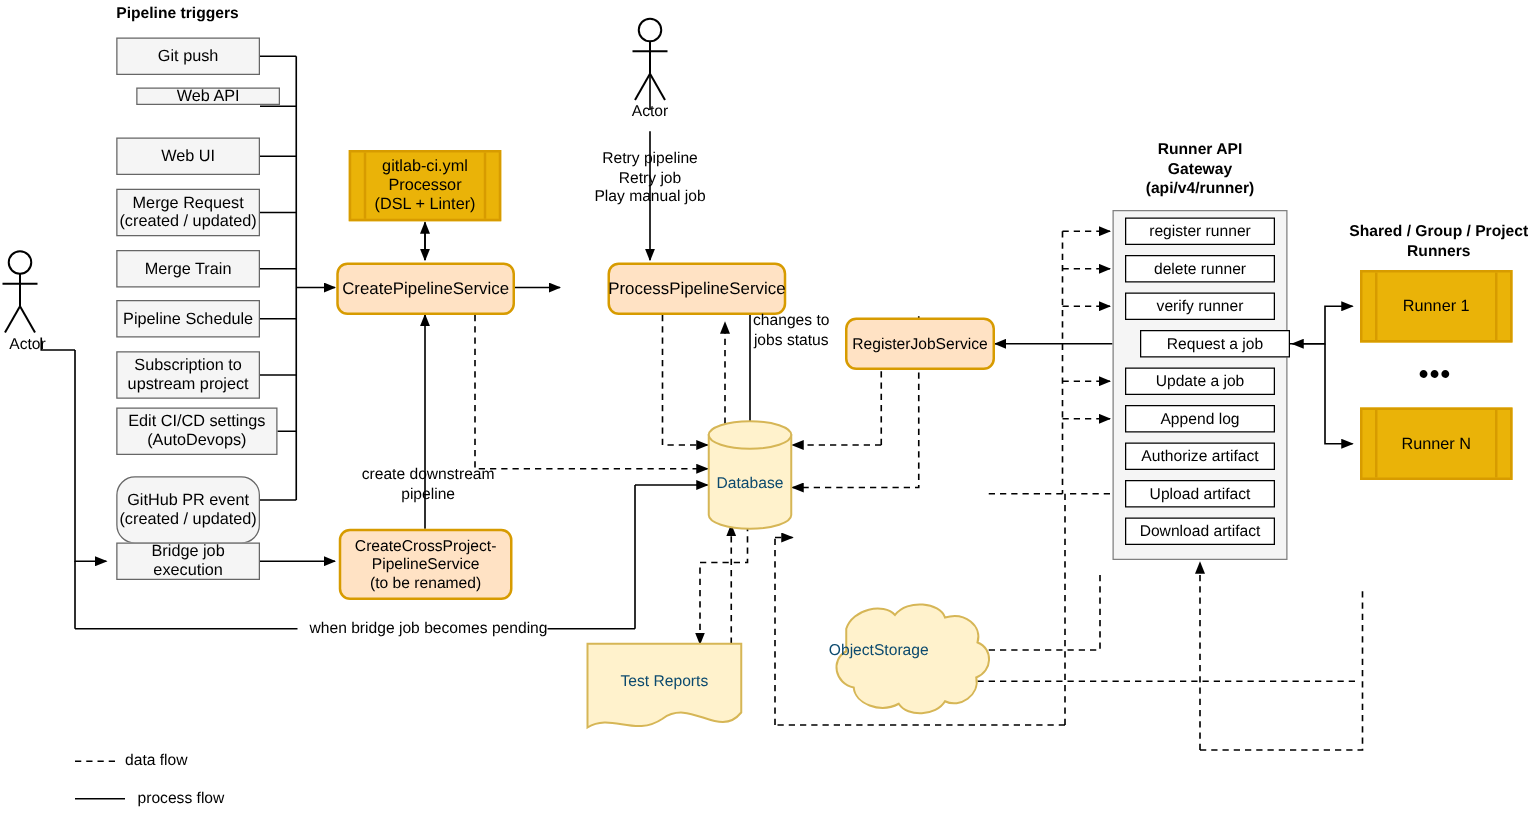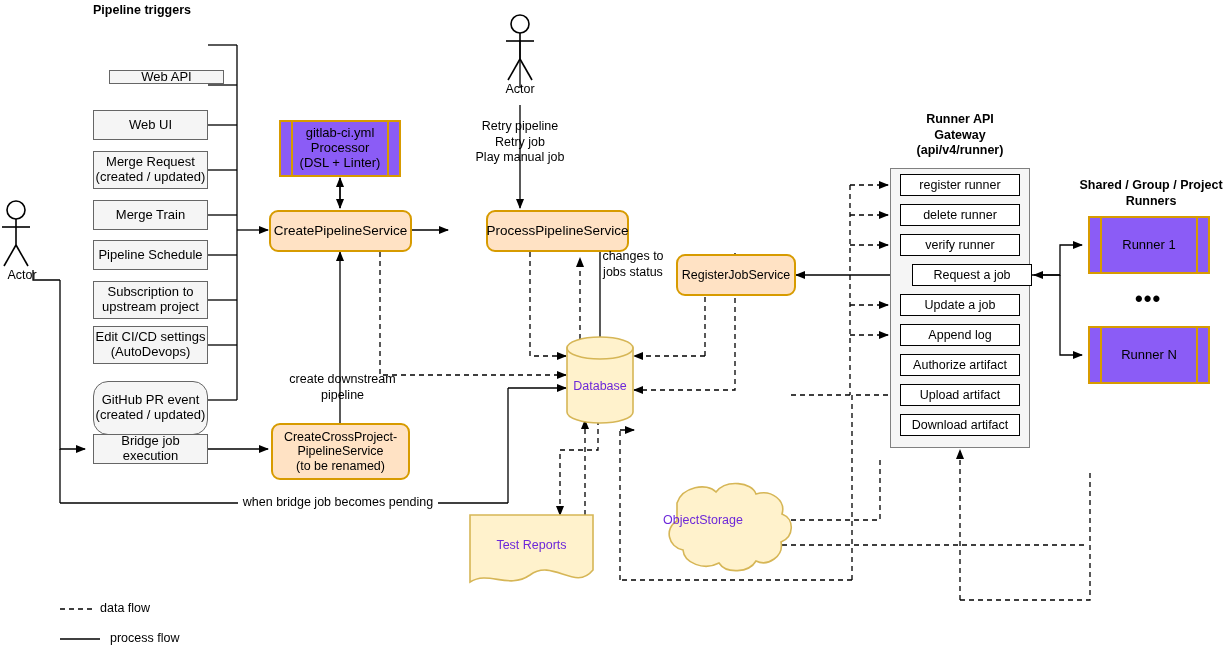--- a/index.html
+++ b/index.html
@@ -2,27 +2,27 @@
 <html><head>
 <meta charset="utf-8">
 <style>
   html,body{margin:0;padding:0;background:#ffffff;}
   body{font-family:"Liberation Sans","DejaVu Sans",sans-serif;}
   #stage{position:relative;width:1226px;height:651px;background:#ffffff;overflow:hidden;}
   svg.layer{position:absolute;left:0;top:0;width:1226px;height:651px;}
   .node{position:absolute;box-sizing:border-box;display:flex;align-items:center;justify-content:center;text-align:center;line-height:1.15;}
   .trigger{background:#f5f5f5;border:1px solid #666666;color:#000;font-size:13px;}
   .svc{background:#ffe2c4;border:2px solid #d79b00;border-radius:9px;color:#000;font-size:13.5px;}
-  .proc{background:#8b5cf6;border:2px solid #d79b00;color:#000;font-size:13px;}
+  .proc{background:#eab308;border:2px solid #d79b00;color:#000;font-size:13px;}
   .proc .bar{position:absolute;top:0;bottom:0;width:0;border-left:2px solid #d79b00;}
   .apibox{background:#ffffff;border:1.5px solid #000;color:#000;font-size:12.5px;}
   .panel{background:#f5f5f5;border:1.5px solid #808080;}
   .lbl{position:absolute;color:#000;font-size:12.5px;text-align:center;line-height:1.25;}
   .bold{font-weight:bold;font-size:12.5px;}
-  .db-text,.cloud-text,.doc-text{position:absolute;font-size:12.5px;color:#6d28d9;text-align:center;}
+  .db-text,.cloud-text,.doc-text{position:absolute;font-size:12.5px;color:#0c4a6e;text-align:center;}
   .dots{position:absolute;font-size:22px;font-weight:bold;letter-spacing:1px;color:#000;}
 </style>
 </head>
 <body>
 
 <div id="stage">
 
   <svg class="layer">
     <defs>
       <marker id="ah" markerWidth="10" markerHeight="8" refX="9" refY="4" orient="auto" markerUnits="userSpaceOnUse">
@@ -149,29 +149,30 @@
     </g>
 
     <g stroke="#000" stroke-width="1.3" fill="none">
       <path d="M60,609 L95,609" stroke-dasharray="5,4"></path>
       <path d="M60,639 L100,639"></path>
     </g>
   </svg>
 
   <div class="lbl bold" style="left:93px;top:3px;width:160px;text-align:left;">Pipeline triggers</div>
 
+  <div class="node trigger" style="left:93px;top:30px;width:115px;height:30px;">Git push</div>
   <div class="node trigger" style="left:93px;top:70px;width:115px;height:14px;margin-left:16px;">Web API</div>
   <div class="node trigger" style="left:93px;top:110px;width:115px;height:30px;">Web UI</div>
   <div class="node trigger" style="left:93px;top:151px;width:115px;height:38px;white-space:pre-line;">Merge Request
 (created / updated)</div>
   <div class="node trigger" style="left:93px;top:200px;width:115px;height:30px;">Merge Train</div>
   <div class="node trigger" style="left:93px;top:240px;width:115px;height:30px;text-align:center;">Pipeline Schedule</div>
   <div class="node trigger" style="left:93px;top:281px;width:115px;height:38px;white-space:pre-line;">Subscription to
 upstream project</div>
-  <div class="node trigger" style="left:93px;top:326px;width:115px;height:38px;white-space:pre-line;">Edit CI/CD settings
+  <div class="node trigger" style="left:93px;top:326px;width:129px;height:38px;white-space:pre-line;">Edit CI/CD settings
 (AutoDevops)</div>
   <div class="node trigger" style="left:93px;top:381px;width:115px;height:54px;white-space:pre-line;border-radius:15px;">GitHub PR event
 (created / updated)</div>
   <div class="node trigger" style="left:93px;top:434px;width:115px;height:30px;">Bridge job execution</div>
 
   <div class="lbl" style="left:0px;top:268px;width:44px;">Actor</div>
   <div class="lbl" style="left:492px;top:82px;width:56px;">Actor</div>
   <div class="lbl" style="left:450px;top:119px;width:140px;white-space:pre-line;">Retry pipeline
 Retry job
 Play manual job</div>
@@ -188,21 +189,21 @@
   <div class="node svc" style="left:449px;top:210px;width:143px;height:42px;margin-left:37px;">ProcessPipelineService</div>
   <div class="node svc" style="left:271px;top:423px;width:139px;height:57px;white-space:pre-line;font-size:12.5px;">CreateCrossProject-
 PipelineService
 (to be renamed)</div>
   <div class="node svc" style="left:676px;top:254px;width:120px;height:42px;font-size:12.5px;">RegisterJobService</div>
 
   <div class="lbl" style="left:585px;top:249px;width:96px;white-space:pre-line;">changes to
 jobs status</div>
   <div class="lbl" style="left:275px;top:372px;width:135px;white-space:pre-line;">create downstream
 pipeline</div>
-  <div class="lbl" style="left:238px;top:495px;width:200px;text-align:center;background:#fff;">when bridge job becomes pending</div>
+  <div class="lbl" style="left:238px;top:495px;width:200px;text-align:right;background:#fff;">when bridge job becomes pending</div>
 
   <div class="db-text" style="left:567px;top:379px;width:66px;">Database</div>
   <div class="doc-text" style="left:470px;top:538px;width:123px;">Test Reports</div>
   <div class="cloud-text" style="left:655px;top:513px;width:96px;">ObjectStorage</div>
 
   <div class="lbl bold" style="left:890px;top:112px;width:140px;white-space:pre-line;">Runner API
 Gateway
 (api/v4/runner)</div>
   <div class="node panel" style="left:890px;top:168px;width:140px;height:280px;"></div>
 

